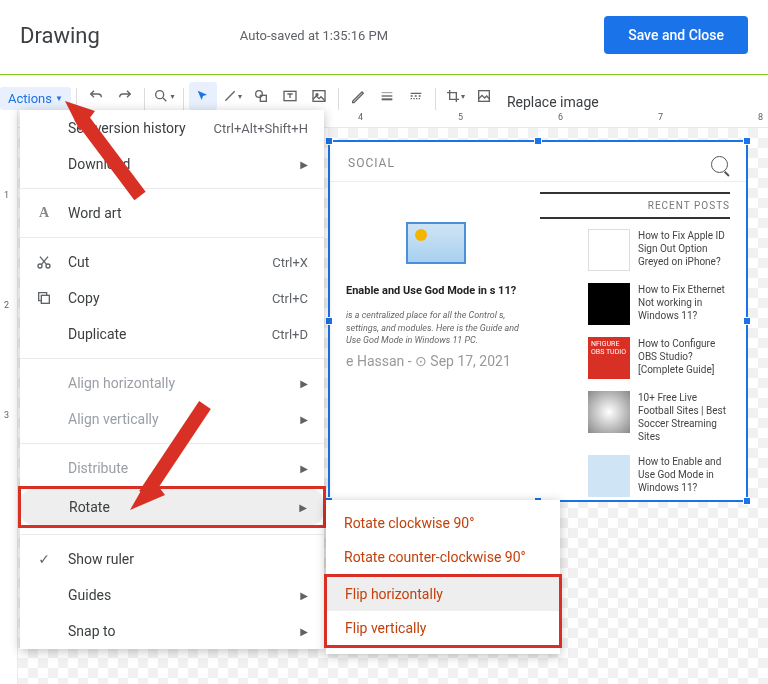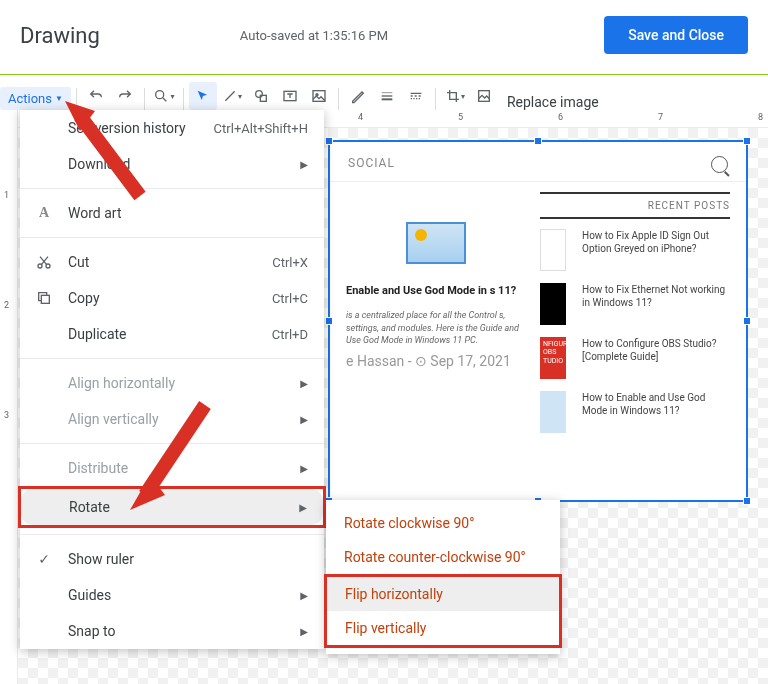--- a/index.html
+++ b/index.html
@@ -26,22 +26,22 @@
 .handle.tm{top:-5px;left:50%;margin-left:-4px}.handle.bm{bottom:-5px;left:50%;margin-left:-4px}
 .handle.ml{left:-5px;top:50%;margin-top:-4px}.handle.mr{right:-5px;top:50%;margin-top:-4px}
 .preview-hdr { display:flex; padding:14px 18px 8px; border-bottom:1px solid #eee; }
 .preview-hdr .soc { font-size:12px; color:#888; letter-spacing:1px; }
 .preview-hdr .sicon { margin-left:auto; width:17px; height:17px; border:1.5px solid #555; border-radius:50%; position:relative; }
 .preview-hdr .sicon::after { content:''; position:absolute; width:6px; height:1.5px; background:#555; bottom:-2px; right:-3px; transform:rotate(45deg); }
 .preview-body { display:flex; padding:10px 16px; gap:14px; }
 .preview-left { flex:1; }
 .preview-right { width:190px; }
 .rp-title { font-size:10px; color:#777; letter-spacing:1px; padding:6px 0; border-bottom:2px solid #333; border-top:2px solid #333; margin-bottom:10px; text-align:right; }
-.rp-item { display:flex; gap:16px; margin-bottom:12px; }
-.rp-thumb { width:26px; height:42px; background:#ddd; flex-shrink:0; }
+.rp-item { display:flex; gap:8px; margin-bottom:12px; }
+.rp-thumb { width:42px; height:42px; background:#ddd; flex-shrink:0;margin-left:48px; }
 .rp-text { font-size:10px; color:#444; line-height:1.3; }
 .feat-img { width:60px; height:42px; border:2px solid #4a90d9; margin:30px auto 20px; background:linear-gradient(#cfe4f5,#a8d0f0); position:relative; }
 .feat-img::before { content:''; position:absolute; width:12px; height:12px; background:#f5b400; border-radius:50%; top:5px; left:7px; }
 .art-title { font-size:11px; font-weight:bold; color:#222; margin-bottom:12px; }
 .art-desc { font-size:9px; font-style:italic; color:#666; line-height:1.4; margin-bottom:6px; }
 .art-meta { font-size:14px; color:#999; }
 .dropdown { position:absolute; left:20px; top:110px; width:304px; background:#fff; box-shadow:0 2px 10px rgba(0,0,0,.25); z-index:50; }
 .menu-item { display:flex; align-items:center; padding:8px 16px 8px 14px; font-size:14px; color:#3c4043; cursor:pointer; min-height:36px; }
 .menu-item.disabled { color:#9aa0a6; }
 .menu-item.hl { background:#eee;border-radius:12px; }
@@ -198,20 +198,24 @@
             </div>
           <div class="rp-item">
               <div class="rp-thumb" style="background:#000"></div>
               <div class="rp-text">How to Fix Ethernet Not working in Windows 11?</div>
             </div>
           <div class="rp-item">
               <div class="rp-thumb" style="background:#d93025;color:#fff;font-size:7px;padding:3px;line-height:1.2">NFIGURE OBS TUDIO</div>
               <div class="rp-text">How to Configure OBS Studio? [Complete Guide]</div>
             </div>
           <div class="rp-item">
+              <div class="rp-thumb" style="background:radial-gradient(#fff,#888)"></div>
+              <div class="rp-text">10+ Free Live Football Sites | Best Soccer Streaming Sites</div>
+            </div>
+          <div class="rp-item">
               <div class="rp-thumb" style="background:#cfe4f5"></div>
               <div class="rp-text">How to Enable and Use God Mode in Windows 11?</div>
             </div>
         </div>
       </div>
     </div>
   </div>
 </div>
 
 <div class="dropdown">

